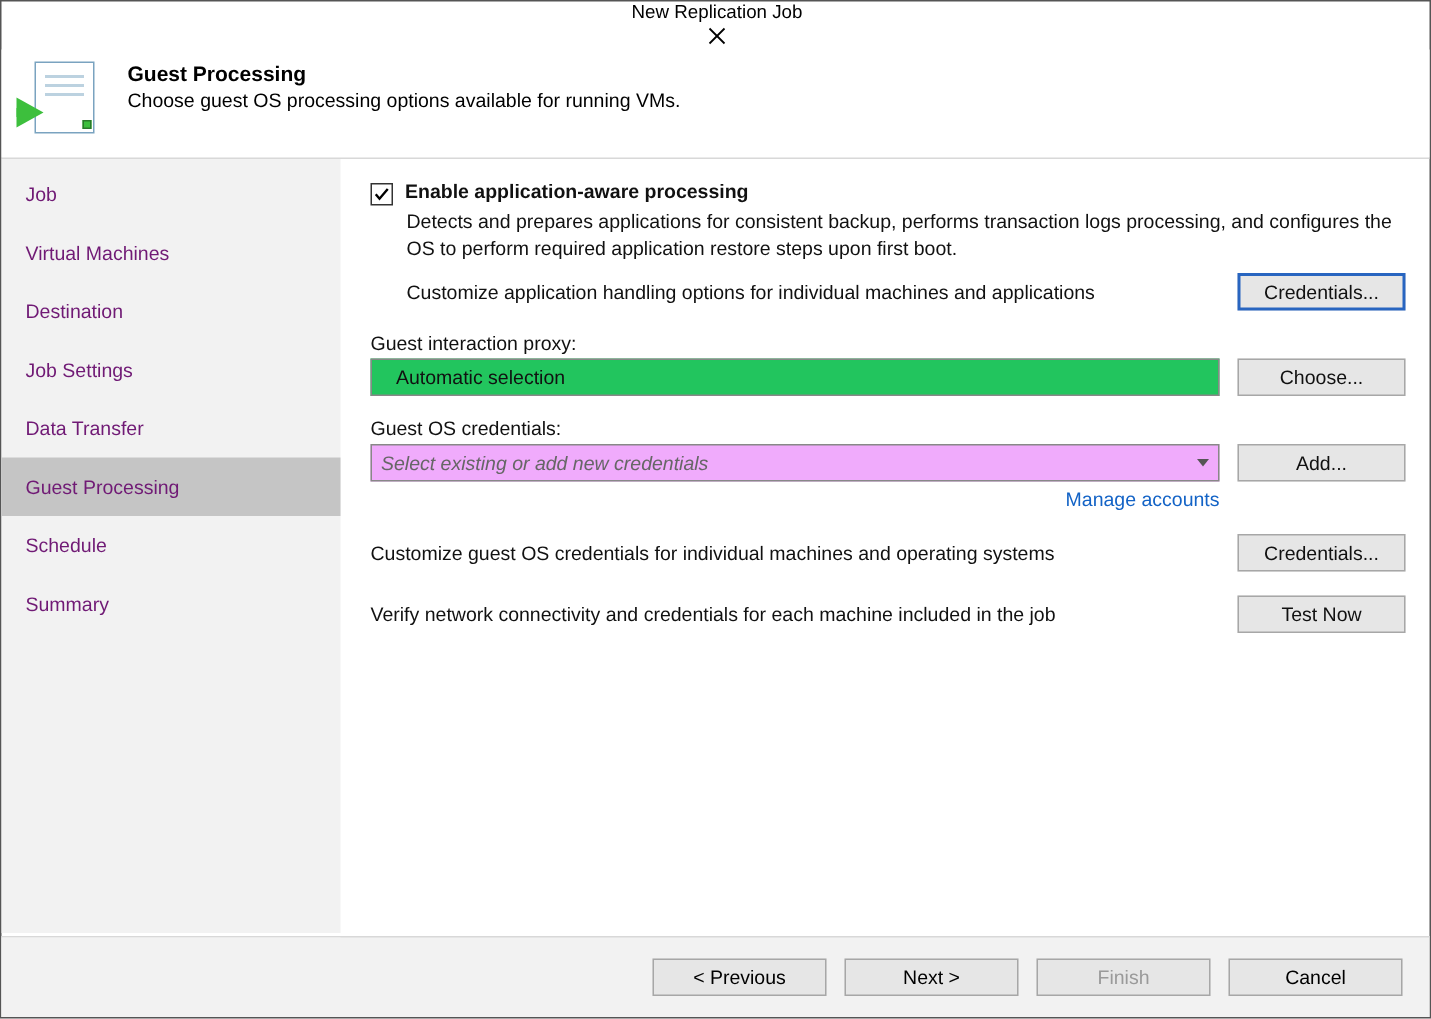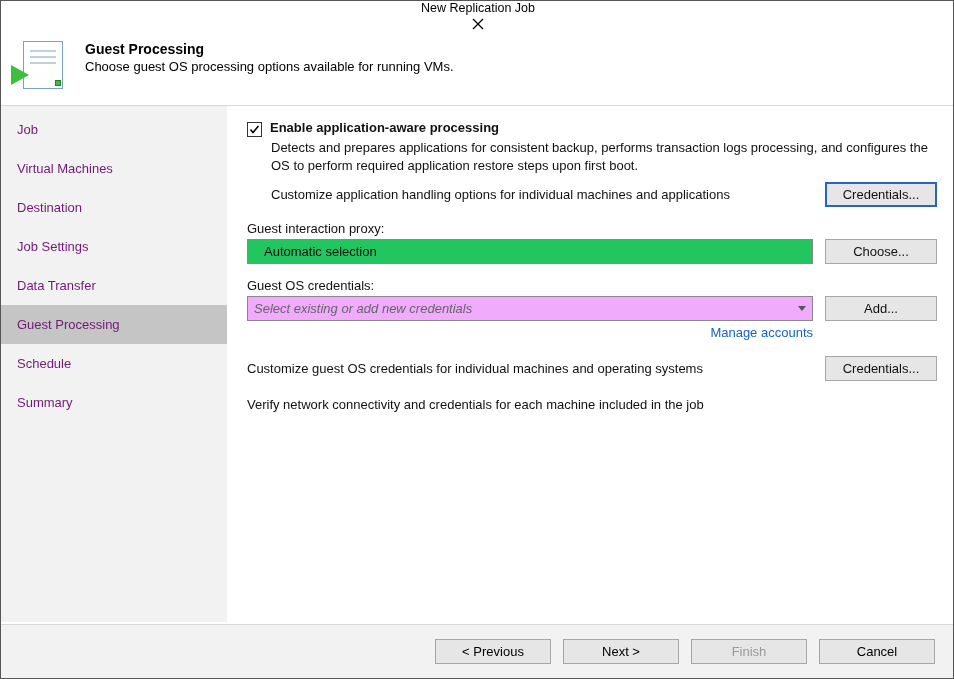--- a/index.html
+++ b/index.html
@@ -197,20 +197,21 @@
       </div>
       <div class="link">Manage accounts</div>
 
       <div class="opt-row">
         <div class="optlabel">Customize guest OS credentials for individual machines and operating systems</div>
         <div class="sidebtn">Credentials...</div>
       </div>
 
       <div class="opt-row">
         <div class="optlabel">Verify network connectivity and credentials for each machine included in the job</div>
+        <div class="sidebtn">Test Now</div>
       </div>
 
     </div>
   </div>
 
   <div class="footer">
     <div class="sidebar-filler"></div>
     <div class="fbtn">&lt; Previous</div>
     <div class="fbtn">Next &gt;</div>
     <div class="fbtn disabled">Finish</div>

